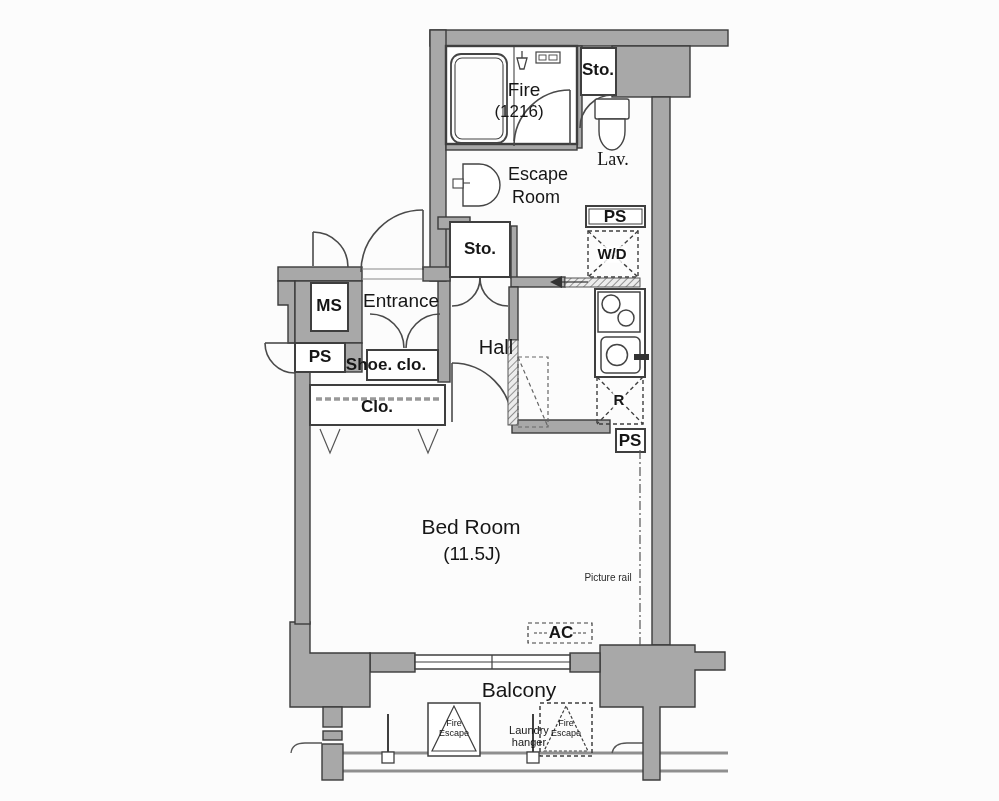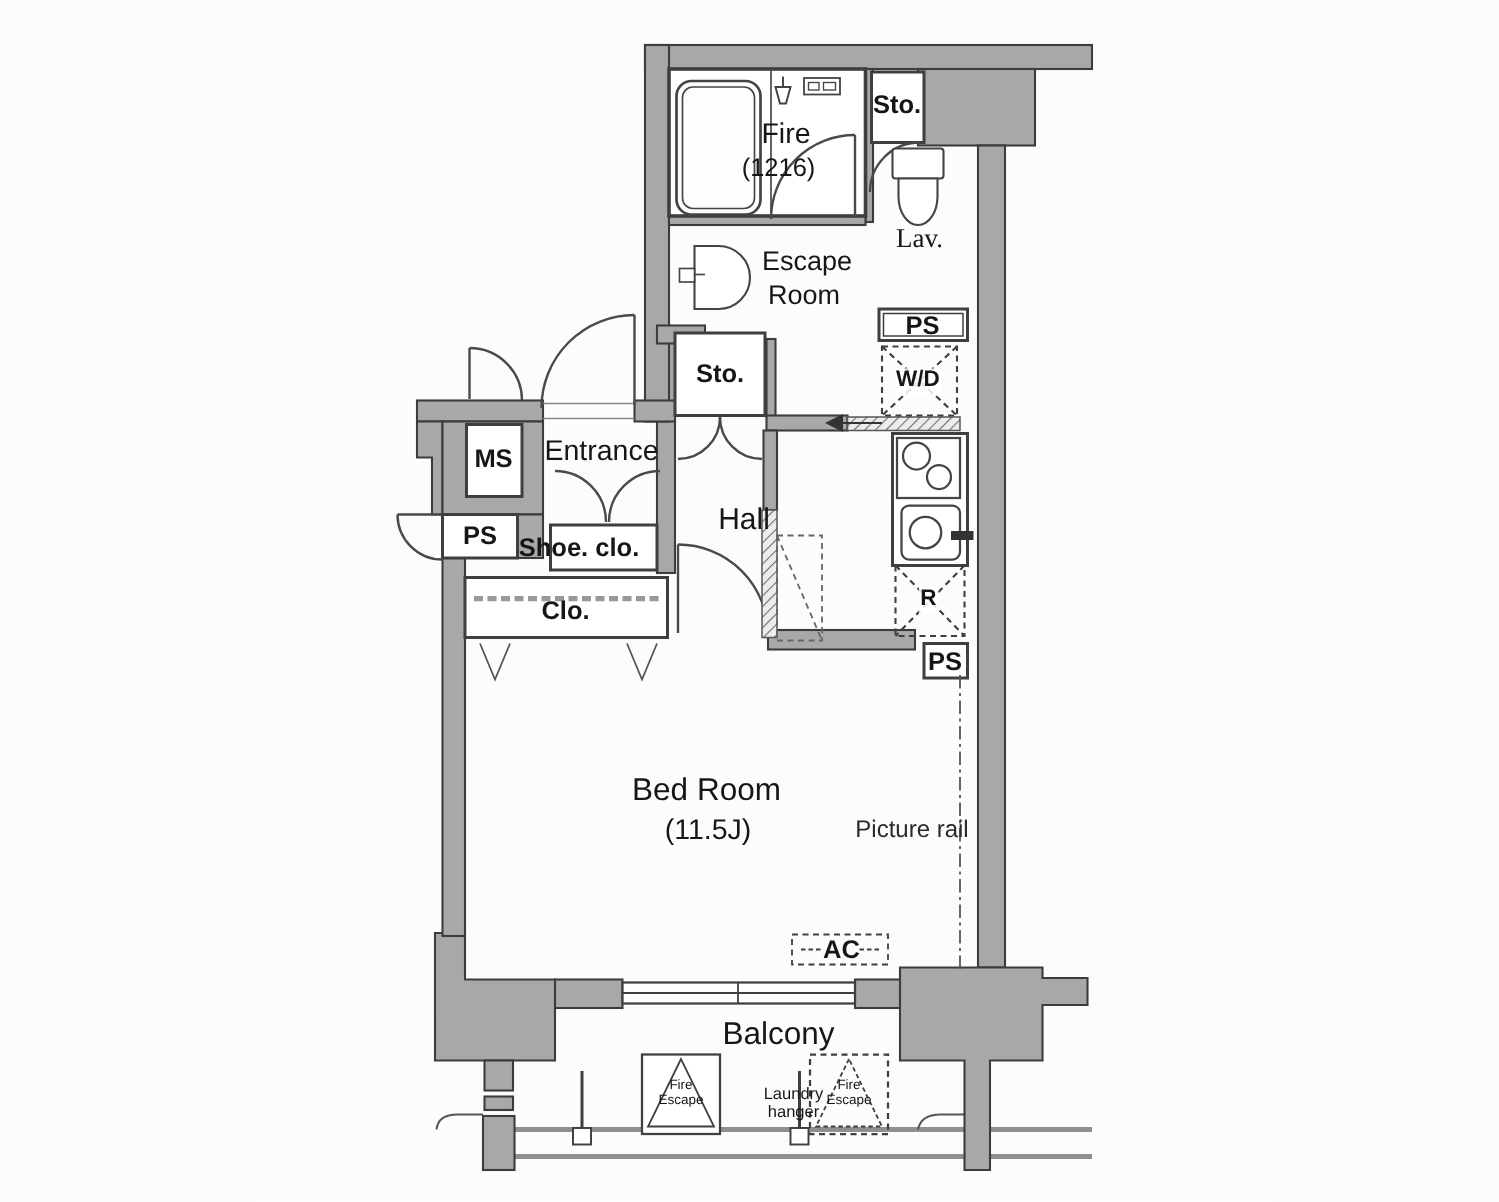--- a/index.html
+++ b/index.html
@@ -10,21 +10,21 @@
   .plan svg{position:absolute;left:0;top:0;}
   .lbl{position:absolute;transform:translate(-50%,-50%);white-space:nowrap;
        color:#161616;text-align:center;line-height:1.12;}
   .l-room{font-size:19px;}
   .l-room-xl{font-size:21px;}
   .l-room-lg{font-size:18px;}
   .l-sub{font-size:17px;}
   .l-small{font-size:17px;font-weight:bold;}
   .l-med{font-size:15px;font-weight:bold;background:rgba(255,255,255,.85);padding:0 1px;}
   .l-tiny{font-size:9px;font-weight:normal;}
-  .l-note{font-size:16px;color:#2a2a2a;}
+  .l-note{font-size:10px;color:#2a2a2a;margin-top:24px;}
   .l-note2{font-size:11px;color:#161616;margin-left:17px;}
   .stack span{display:block;}
 </style>
 </head>
 <body>
 
 <div class="plan">
 
 <svg width="999" height="801" viewBox="0 0 999 801">
   <defs>

